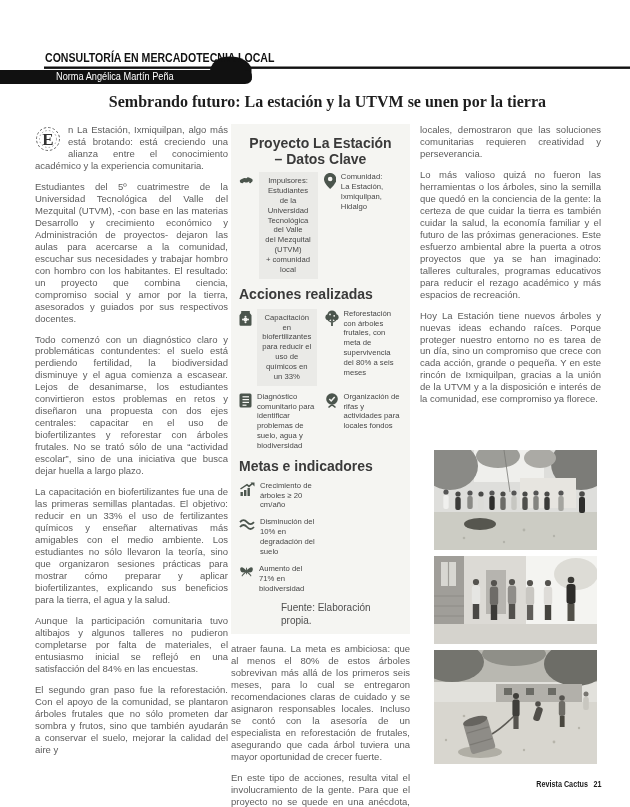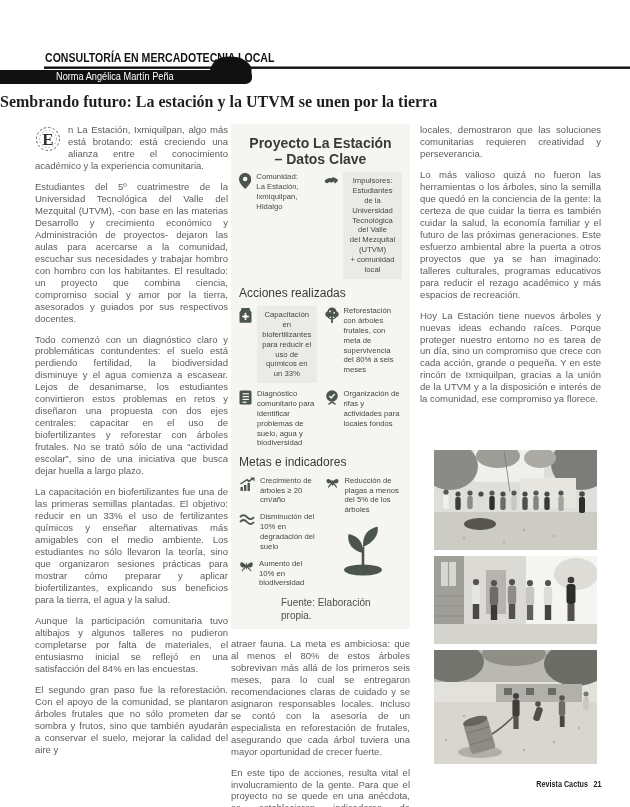--- a/index.html
+++ b/index.html
@@ -12,42 +12,42 @@
   .kicker {
     position:absolute; left:45px; top:51px; font-size:12px; font-weight:bold;
     color:#111; letter-spacing:0px; transform:scaleX(.88); transform-origin:left center;
     white-space:nowrap;
   }
   .author {
     position:absolute; left:56px; top:71px; font-size:10px; color:#fff;
     transform:scaleX(.92); transform-origin:left center; white-space:nowrap;
   }
   .headline {
-    position:absolute; left:0; top:93px; width:529px; margin:0; text-align:left;
+    position:absolute; left:17px; top:93px; width:529px; margin:0; text-align:right;
     font-family:"Liberation Serif", serif; font-size:16px; font-weight:bold; color:#1e1e1e;
   }
   
   .col { position:absolute; top:124px; font-size:9.5px; line-height:1.26;
          color:#5c5c5c; text-align:justify; }
   #col1 { left:35px;  width:193px; }
   #col2 { left:231px; width:179px; }
   #col3 { left:420px; width:181px; height:683px; }
   .col p { margin:0 0 9px 0; }
   .dropcap { float:left; margin:1px 3px 0 0; }
   
   .panel { background:#f5f5f2; padding:9px 8px 6px 8px; margin:0 0 9px 0;
            text-align:left; color:#474747; font-size:7.7px; line-height:1.28; }
   .panel-title { margin:2px 0 4px 0; text-align:center; font-size:14px; line-height:1.15;
                  font-weight:bold; color:#3a3a3a; }
   .pre { white-space:pre-line; }
   .row1 { display:flex; gap:6px; margin:5px 0 2px 0; }
   .cell { display:flex; gap:5px; flex:1; align-items:flex-start; }
   .graybox { background:#eaeae7; padding:4px 5px; }
   .center { text-align:center; }
-  .panel h3 { margin:7px 0 5px 0; font-size:12px; font-weight:normal; color:#3a3a3a; }
+  .panel h3 { margin:7px 0 5px 0; font-size:14px; font-weight:bold; color:#3a3a3a; }
   .grid2 { display:grid; grid-template-columns:1fr 1fr; gap:6px 8px; }
   .item { display:flex; gap:5px; align-items:flex-start; }
   .item svg { flex-shrink:0; margin-top:1px; }
   .metas { display:grid; grid-template-columns:1fr 1fr; gap:0 8px; }
   .metas-left .item, .metas-right .item { margin-bottom:7px; }
   .seedling-wrap { text-align:center; margin-top:2px; }
   .fuente { font-size:10px; color:#4f4f4f; margin:2px 0 0 42px; }
   
   .photo-stack { position:absolute; left:14px; top:326px; width:163px; }
   .photo-stack figure { margin:0 0 6px 0; line-height:0; }
@@ -89,44 +89,44 @@
     <p>El segundo gran paso fue la reforestación. Con el apoyo de la comunidad, se plantaron árboles frutales que no sólo prometen dar sombra y frutos, sino que también ayudarán a conservar el suelo, mejorar la calidad del aire y</p>
   </div>
 
   <div class="col" id="col2">
     <section class="panel">
       <h2 class="panel-title pre">Proyecto La Estación
 – Datos Clave</h2>
 
       <div class="row1">
         <div class="cell">
-          <svg width="14" height="18" viewBox="0 0 14 18">
-            <path d="M7 0C3.1 0 0 3.1 0 7c0 5 7 11 7 11s7-6 7-11C14 3.1 10.9 0 7 0z" fill="#4b554d"></path>
-            <circle cx="7" cy="6.8" r="2.6" fill="#f5f5f2"></circle>
-          </svg>
-          <div class="pre">Comunidad:
-La Estación,
-Ixmiquilpan, Hidalgo</div>
-        </div>
-        <div class="cell">
           <svg width="22" height="16" viewBox="0 0 22 16">
             <g fill="#4b554d">
               <rect x="1" y="6" width="10" height="5.5" rx="2.7" transform="rotate(-25 6 8.7)"></rect>
               <rect x="11" y="5" width="10" height="5.5" rx="2.7" transform="rotate(25 16 7.7)"></rect>
               <rect x="6.5" y="5.2" width="9" height="6.5" rx="3.2"></rect>
               <circle cx="5" cy="11.5" r="1.6"></circle>
               <circle cx="17" cy="11.5" r="1.6"></circle>
             </g>
           </svg>
           <div class="pre graybox center">Impulsores:
 Estudiantes de la
 Universidad
 Tecnológica del Valle
 del Mezquital (UTVM)
 + comunidad local</div>
+        </div>
+        <div class="cell">
+          <svg width="14" height="18" viewBox="0 0 14 18">
+            <path d="M7 0C3.1 0 0 3.1 0 7c0 5 7 11 7 11s7-6 7-11C14 3.1 10.9 0 7 0z" fill="#4b554d"></path>
+            <circle cx="7" cy="6.8" r="2.6" fill="#f5f5f2"></circle>
+          </svg>
+          <div class="pre">Comunidad:
+La Estación,
+Ixmiquilpan, Hidalgo</div>
         </div>
       </div>
 
       <h3>Acciones realizadas</h3>
       <div class="grid2">
         <div class="item">
           <svg width="13" height="16" viewBox="0 0 13 16">
             <path d="M2.2 1h8.6v2l1.7 2.2v9.3a1.2 1.2 0 0 1-1.2 1.2H1.7A1.2 1.2 0 0 1 .5 14.5V5.2L2.2 3z" fill="#4b554d"></path>
             <circle cx="6.5" cy="9.5" r="2" fill="#f5f5f2"></circle>
             <circle cx="6.5" cy="6.7" r="1" fill="#f5f5f2"></circle>
@@ -190,40 +190,21 @@
             </svg>
             <div>Disminución del 10% en degradación del suelo</div>
           </div>
           <div class="item">
             <svg width="15" height="12" viewBox="0 0 15 12">
               <path d="M7.5 6 C4 1 1 1.5 1.2 4.5 C1.4 7.5 4.5 8.5 7.5 6 Z" fill="#4b554d"></path>
               <path d="M7.5 6 C11 1 14 1.5 13.8 4.5 C13.6 7.5 10.5 8.5 7.5 6 Z" fill="#4b554d"></path>
               <path d="M7.5 6 C5 9 2.5 10.5 3.5 11 M7.5 6 C10 9 12.5 10.5 11.5 11" stroke="#4b554d" stroke-width="1.2" fill="none"></path>
               <rect x="7.1" y="2.5" width=".9" height="7" rx=".45" fill="#4b554d"></rect>
             </svg>
-            <div>Aumento del 10% en biodiversidad</div>
-          </div>
-        </div>
-        <div class="metas-right">
-          <div class="item">
-            <svg width="15" height="12" viewBox="0 0 15 12">
-              <path d="M7.5 5 C4.5 1 1.5 1.5 1.5 4 C1.5 6.5 4.5 7.5 7.5 5 Z" fill="#4b554d"></path>
-              <path d="M7.5 5 C10.5 1 13.5 1.5 13.5 4 C13.5 6.5 10.5 7.5 7.5 5 Z" fill="#4b554d"></path>
-              <path d="M7.5 5.5 C5 8.5 3 9.5 4 10.5 M7.5 5.5 C10 8.5 12 9.5 11 10.5" stroke="#4b554d" stroke-width="1.3" fill="none"></path>
-              <ellipse cx="7.5" cy="6" rx="1.3" ry="2.8" fill="#4b554d"></ellipse>
-            </svg>
-            <div>Reducción de plagas a menos del 5% de los árboles</div>
-          </div>
-          <div class="seedling-wrap">
-            <svg width="58" height="54" viewBox="0 0 58 54">
-              <ellipse cx="29" cy="48" rx="19" ry="5.5" fill="#4b554d"></ellipse>
-              <path d="M29 46 C29 38 29 32 29 25" stroke="#4b554d" stroke-width="2.6" fill="none"></path>
-              <path d="M29 31 C19 29 12.5 21 14.5 12 C25 14.5 29 21 29 29 Z" fill="#4b554d"></path>
-              <path d="M29 25 C39 21 45.5 12.5 43.5 4.5 C33 7 29 14 29 23 Z" fill="#4b554d"></path>
-            </svg>
+            <div>Aumento del 71% en biodiversidad</div>
           </div>
         </div>
       </div>
       <div class="fuente">Fuente: Elaboración propia.</div>
     </section>
 
     <p>atraer fauna. La meta es ambiciosa: que al menos el 80% de estos árboles sobrevivan más allá de los primeros seis meses, para lo cual se entregaron recomendaciones claras de cuidado y se asignaron responsables locales. Incluso se contó con la asesoría de un especialista en reforestación de frutales, asegurando que cada árbol tuviera una mayor oportunidad de crecer fuerte.</p>
     <p>En este tipo de acciones, resulta vital el involucramiento de la gente. Para que el proyecto no se quede en una anécdota, se establecieron indicadores de seguimiento: medir el crecimiento de los árboles, analizar el pH y nutrientes del suelo, inspeccionar la presencia de plagas y evaluar la cobertura vegetal. Además, se propuso mantener registros fotográficos y reportes escritos, fomentando la corresponsabilidad entre autoridades y vecinos.</p>
 
   </div>

